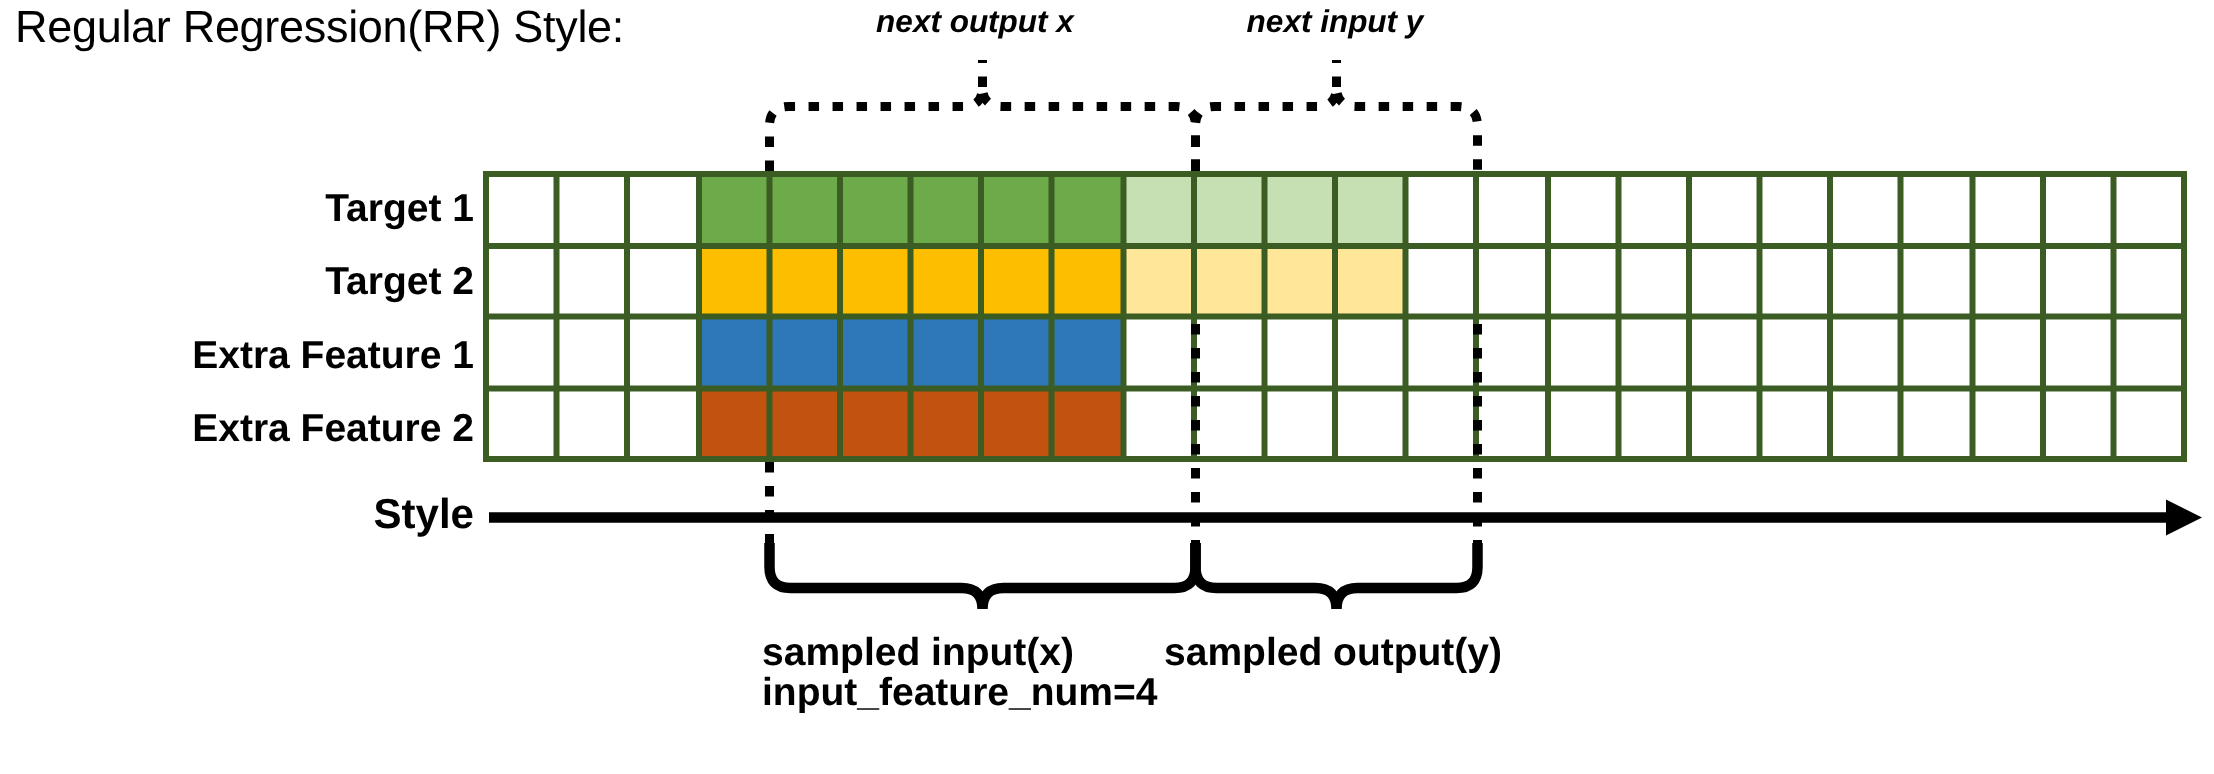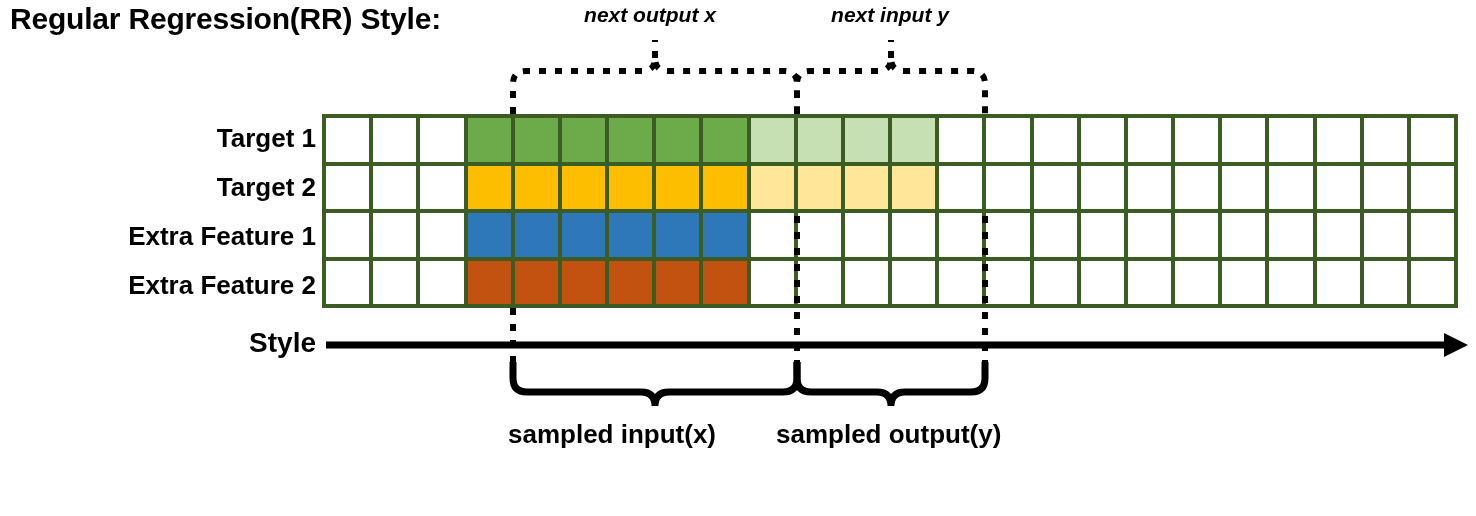--- a/index.html
+++ b/index.html
@@ -22,21 +22,21 @@
     width: 1476px;
     height: 516px;
   }
 
   
   .title {
     position: absolute;
     left: 10px;
     top: 2px;
     font-size: 30px;
-    font-weight: 700;
+    font-weight: 400;
     letter-spacing: -0.2px;
     white-space: nowrap;
     text-align: center;
   }
 
   
   .row-label {
     position: absolute;
     right: 1160px;       
     width: 420px;
@@ -226,20 +226,21 @@
     </div>
 </div>
 
 <div class="brace-label-top" style="left:505px; top:3px; width:290px;">next output x</div>
 <div class="brace-label-top" style="left:795px; top:3px; width:190px;">next input y</div>
 
 <div class="time-label">Style</div>
 
 <div class="annot" id="annot-input">
   <div>sampled input(x)</div>
+  <div>input_feature_num=4</div>
 </div>
 <div class="annot" id="annot-output">
   <div>sampled output(y)</div>
 </div>
 
 <svg id="canvas" viewBox="0 0 1476 516" xmlns="http://www.w3.org/2000/svg">
 
   <g>
     <path d="M 513,114 L 513,84 Q 513,71 526,71 L 642,71 Q 655,71 655,58 Q 655,71 668,71 L 784,71 Q 797,71 797,84 L 797,114" fill="none" stroke="#000000" stroke-width="6" stroke-linecap="butt" stroke-dasharray="7 9"></path>
     <path d="M 655,58 L 655,40" fill="none" stroke="#000000" stroke-width="6" stroke-linecap="butt" stroke-dasharray="7 9"></path>

